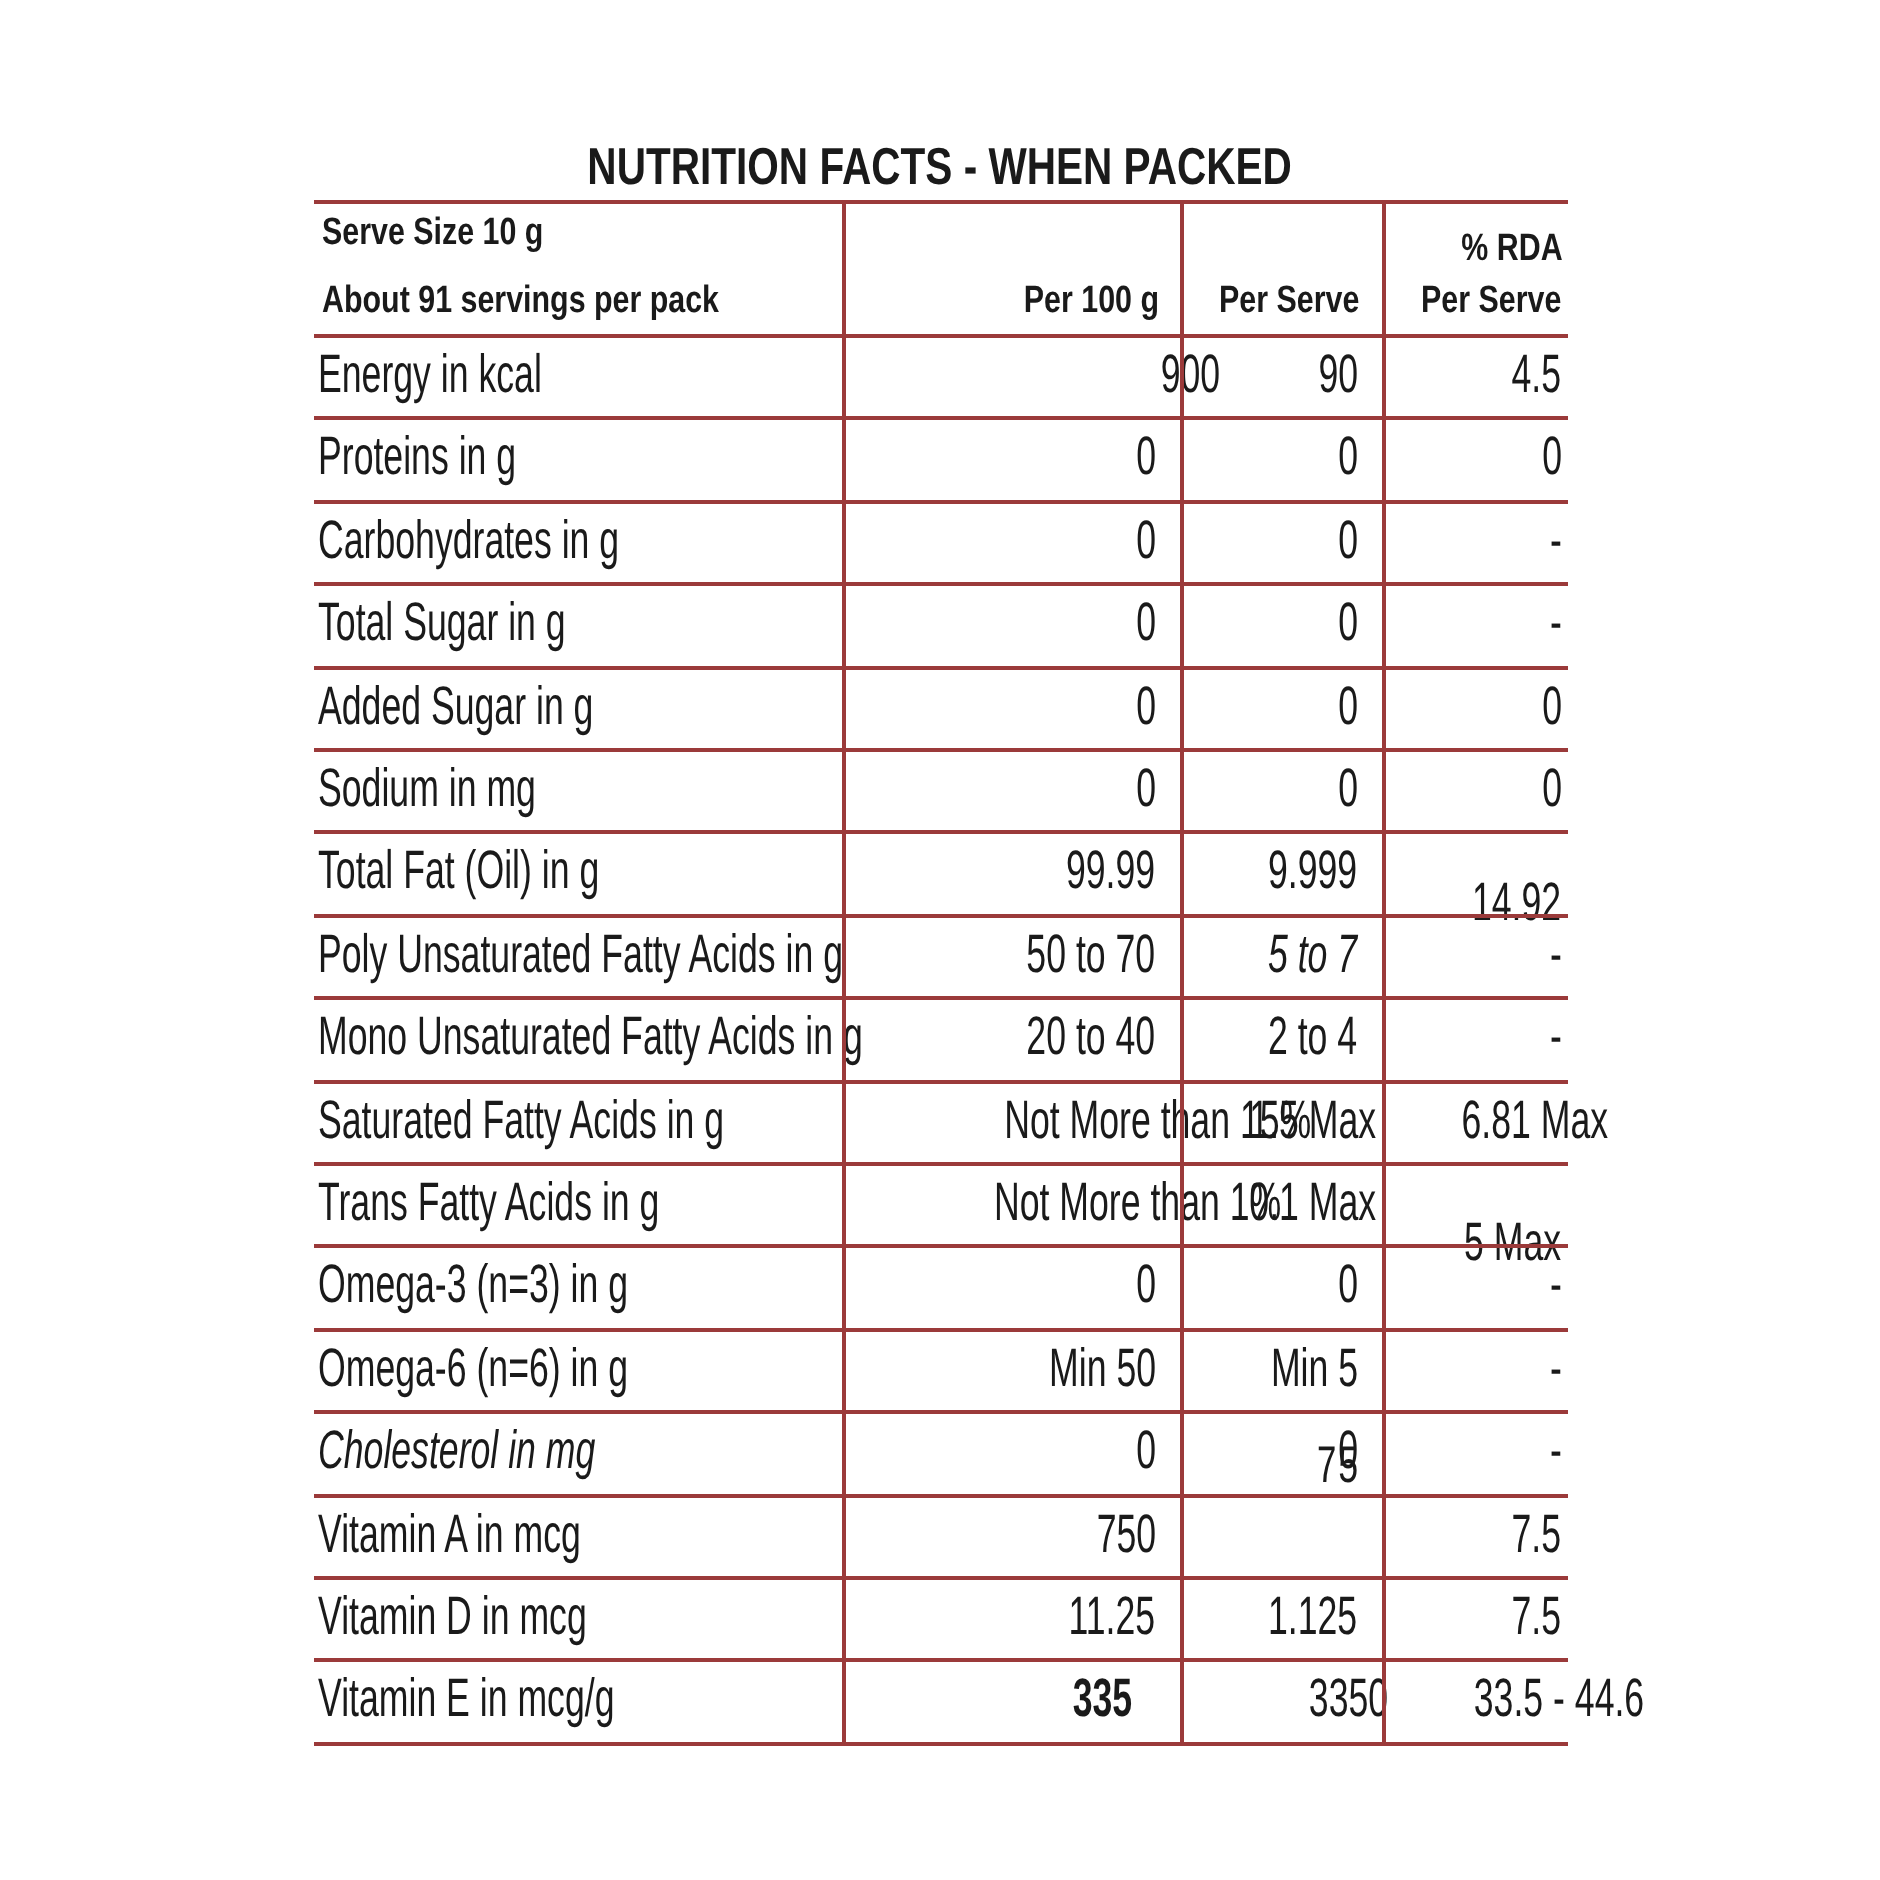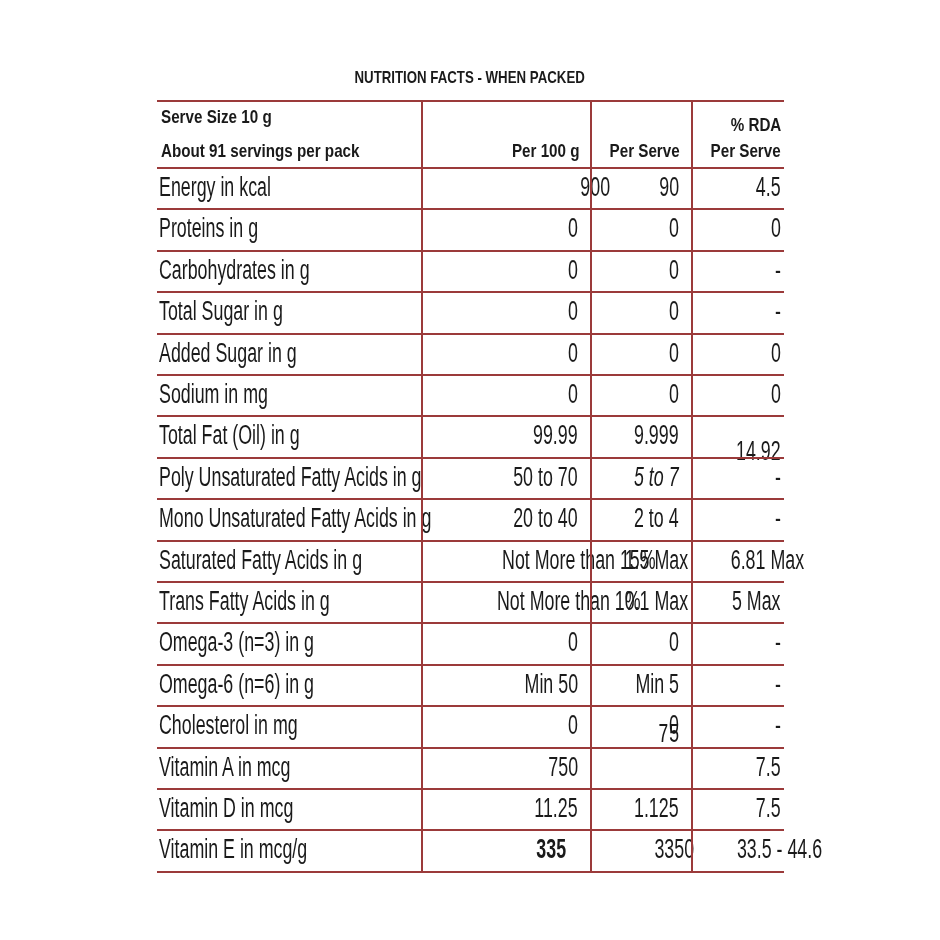--- a/index.html
+++ b/index.html
@@ -1,17 +1,17 @@
 <!DOCTYPE html>
 <html><head>
 <meta charset="utf-8">
 <style>
   html, body { margin:0; padding:0; background:#ffffff; }
   body { width:940px; height:940px; position:relative; overflow:hidden; font-family:"Liberation Sans", sans-serif; color:#1a1a1a; }
-  .title { position:absolute; left:0; width:940px; top:68px; text-align:center; font-size:17px; font-weight:bold; }
+  .title { position:absolute; left:0; width:940px; top:68px; text-align:center; font-size:26px; font-weight:bold; }
   .title span { display:inline-block; transform:scaleX(0.78); transform-origin:center; letter-spacing:0; }
   .tbl { position:absolute; left:157px; top:100px; width:627px; }
   .hline { position:absolute; left:0; width:627px; height:2px; background:#9b3a3a; }
   .vline { position:absolute; width:2px; background:#9b3a3a; }
   .cell { position:absolute; white-space:nowrap; overflow:visible; }
   .cell span { display:inline-block; transform-origin:left center; }
   .r span { transform-origin:right center; }
   .hdr { font-weight:bold; font-size:19px; }
   .hdr span { transform:scaleX(0.8); }
   .row { font-size:27px; }
@@ -101,39 +101,39 @@
         <div class="cell row" style="left: 2px; width: 260px; top: 444.6px;"><span>Saturated Fatty Acids in g</span></div>
         <div class="cell row r" style="left: 266px; width: 155px; top: 444.6px;"><span>Not More than 15%</span></div>
         <div class="cell row r" style="left: 435px; width: 87px; top: 444.6px;"><span>1.5 Max</span></div>
         <div class="cell row r" style="left: 536px; width: 88px; top: 444.6px;"><span>6.81 Max</span></div>
       </div>
       <div class="hline" style="top: 481px;"></div>
       <div>
         <div class="cell row" style="left: 2px; width: 260px; top: 486px;"><span>Trans Fatty Acids in g</span></div>
         <div class="cell row r" style="left: 266px; width: 155px; top: 486px;"><span>Not More than 1%</span></div>
         <div class="cell row r" style="left: 435px; width: 87px; top: 486px;"><span>0.1 Max</span></div>
-        <div class="cell row r" style="left: 536px; width: 88px; top: 486px;"><span>5 Max</span></div>
+        <div class="cell row r" style="left: 536px; width: 88px; top: 506px;"><span>5 Max</span></div>
       </div>
       <div class="hline" style="top: 522.4px;"></div>
       <div>
         <div class="cell row" style="left: 2px; width: 260px; top: 527.4px;"><span>Omega-3 (n=3) in g</span></div>
         <div class="cell row r" style="left: 266px; width: 155px; top: 527.4px;"><span>0</span></div>
         <div class="cell row r" style="left: 435px; width: 87px; top: 527.4px;"><span>0</span></div>
         <div class="cell row r" style="left: 536px; width: 88px; top: 527.4px;"><span>-</span></div>
       </div>
       <div class="hline" style="top: 563.8px;"></div>
       <div>
         <div class="cell row" style="left: 2px; width: 260px; top: 568.8px;"><span>Omega-6 (n=6) in g</span></div>
         <div class="cell row r" style="left: 266px; width: 155px; top: 568.8px;"><span>Min 50</span></div>
         <div class="cell row r" style="left: 435px; width: 87px; top: 568.8px;"><span>Min 5</span></div>
         <div class="cell row r" style="left: 536px; width: 88px; top: 568.8px;"><span>-</span></div>
       </div>
       <div class="hline" style="top: 605.2px;"></div>
       <div>
-        <div class="cell row" style="left: 2px; width: 260px; top: 610.2px;"><span>Cholesterol in mg</span></div>
+        <div class="cell row" style="left: 2px; width: 260px; top: 610.2px; font-style: italic;"><span>Cholesterol in mg</span></div>
         <div class="cell row r" style="left: 266px; width: 155px; top: 610.2px;"><span>0</span></div>
         <div class="cell row r" style="left: 435px; width: 87px; top: 610.2px;"><span>0</span></div>
         <div class="cell row r" style="left: 536px; width: 88px; top: 610.2px;"><span>-</span></div>
       </div>
       <div class="hline" style="top: 646.6px;"></div>
       <div>
         <div class="cell row" style="left: 2px; width: 260px; top: 651.6px;"><span>Vitamin A in mcg</span></div>
         <div class="cell row r" style="left: 266px; width: 155px; top: 651.6px;"><span>750</span></div>
         <div class="cell row r" style="left: 435px; width: 87px; top: 620px; font-family: Liberation Mono, monospace;"><span>75</span></div>
         <div class="cell row r" style="left: 536px; width: 88px; top: 651.6px;"><span>7.5</span></div>

